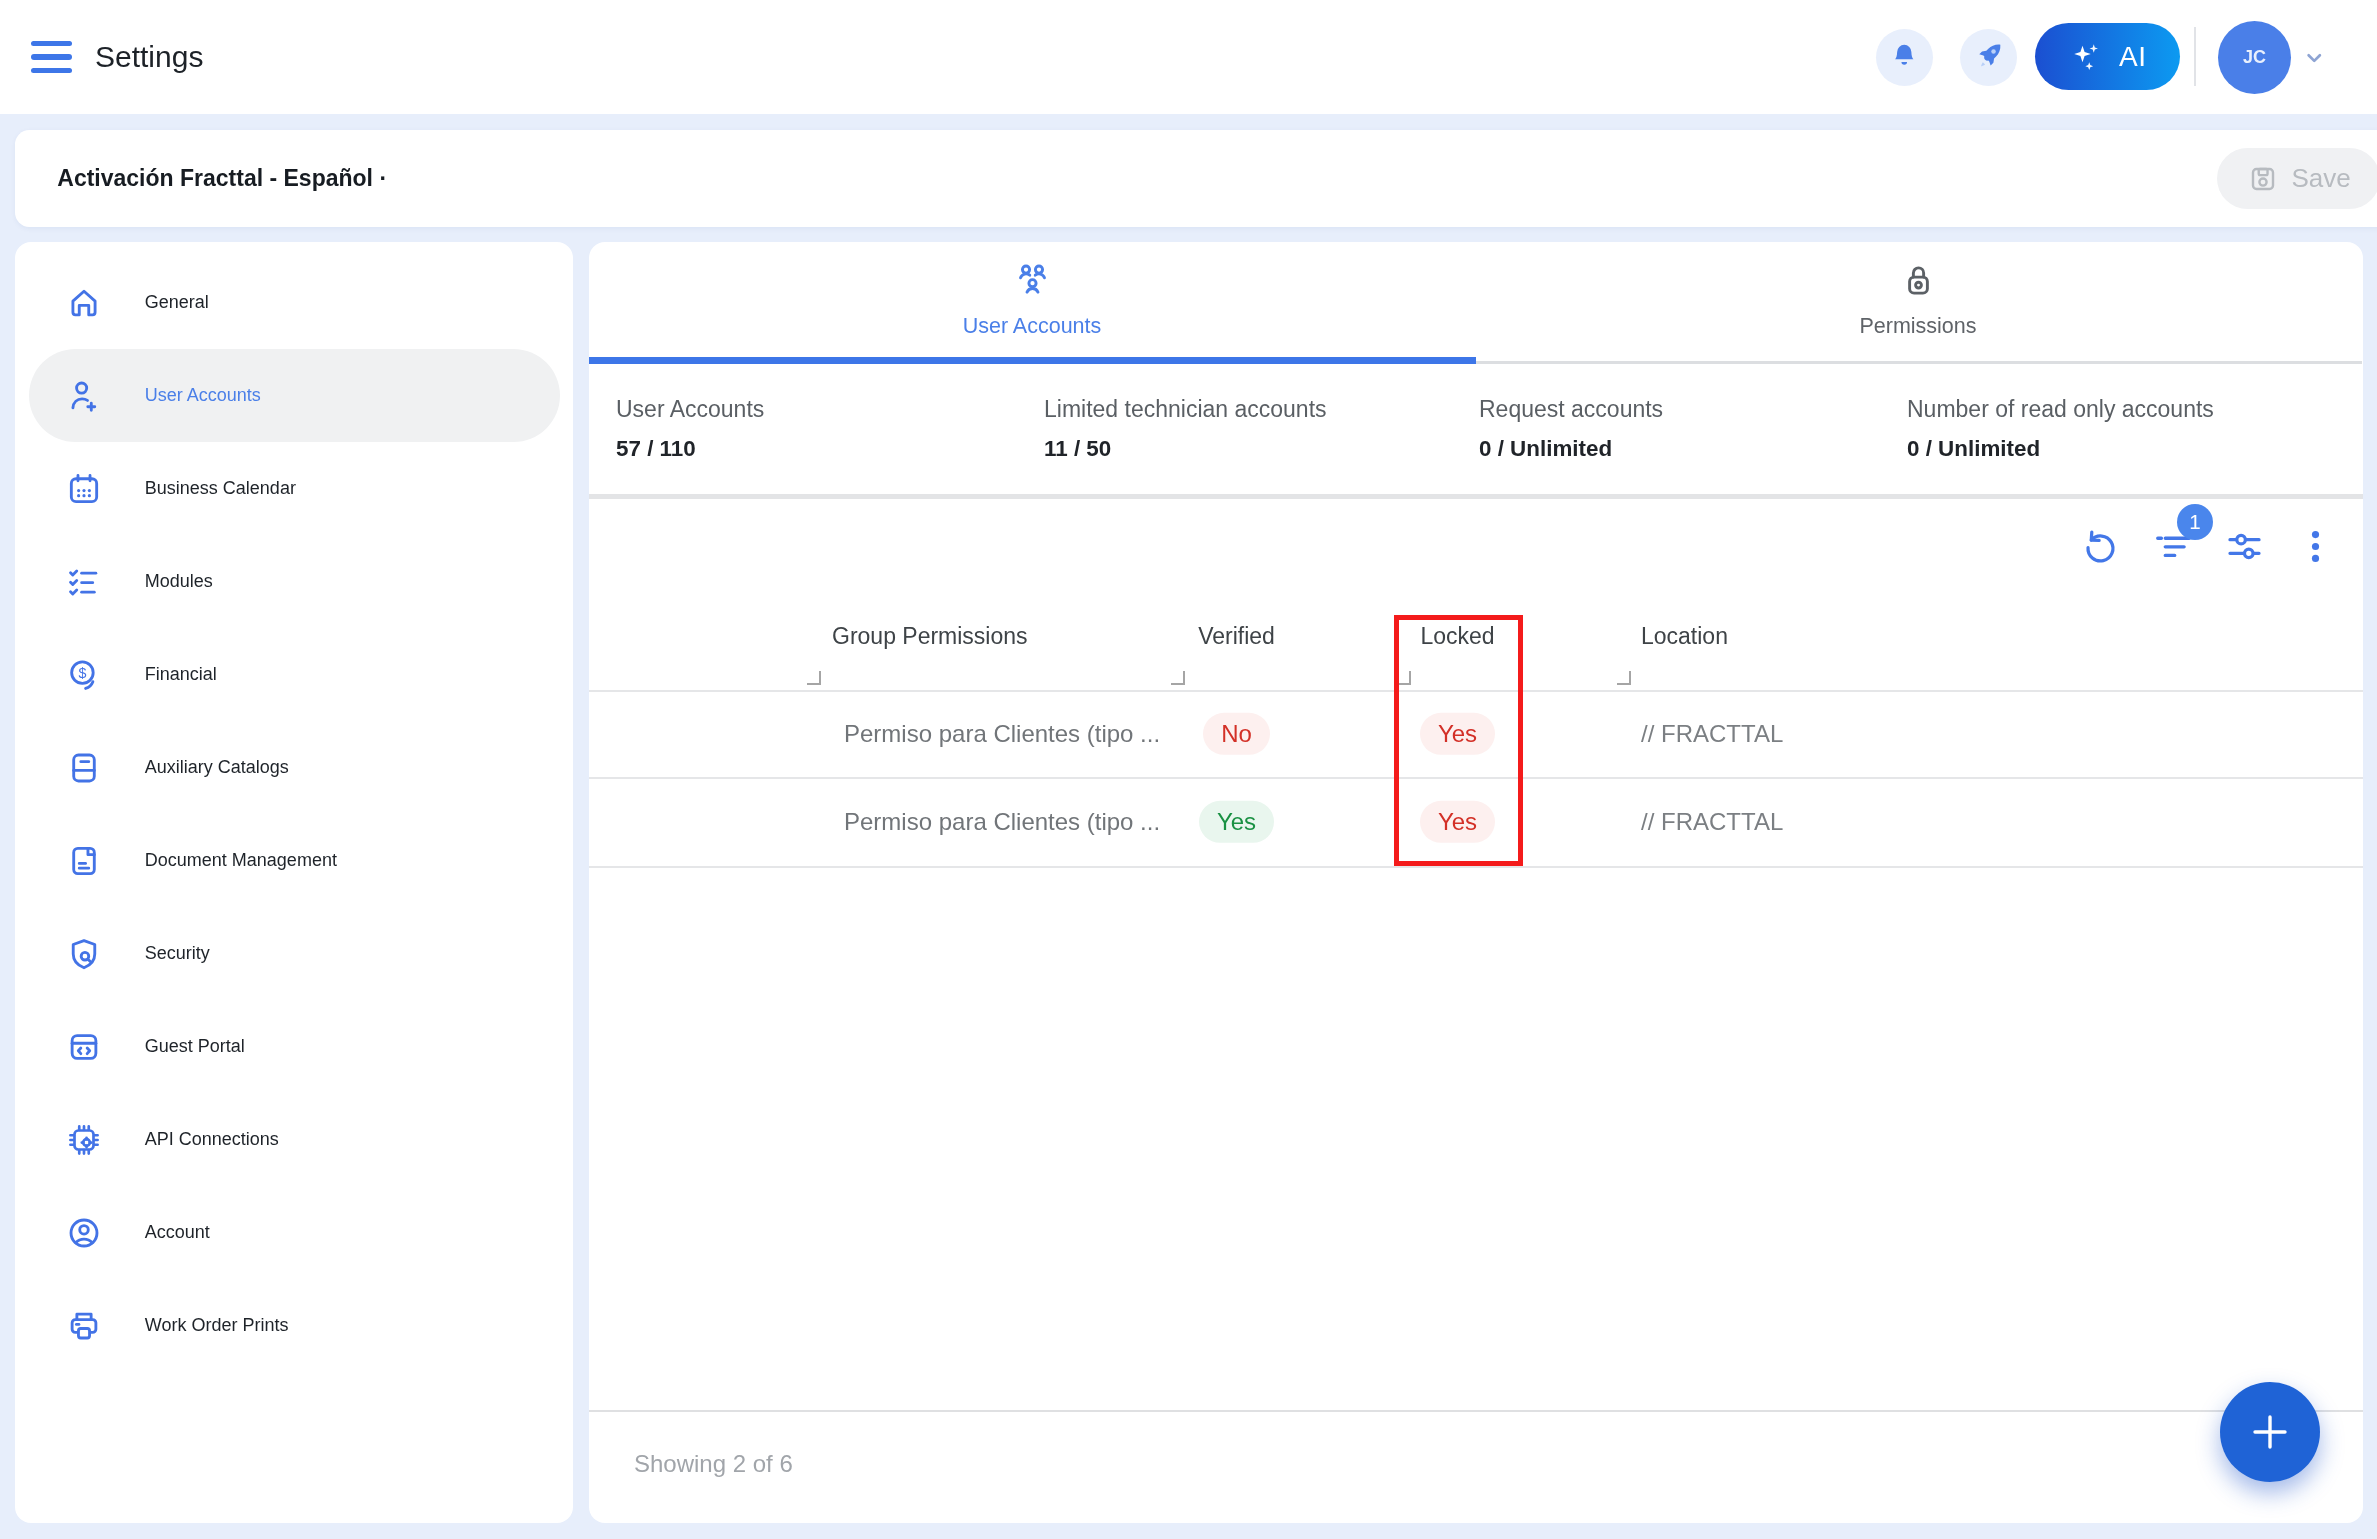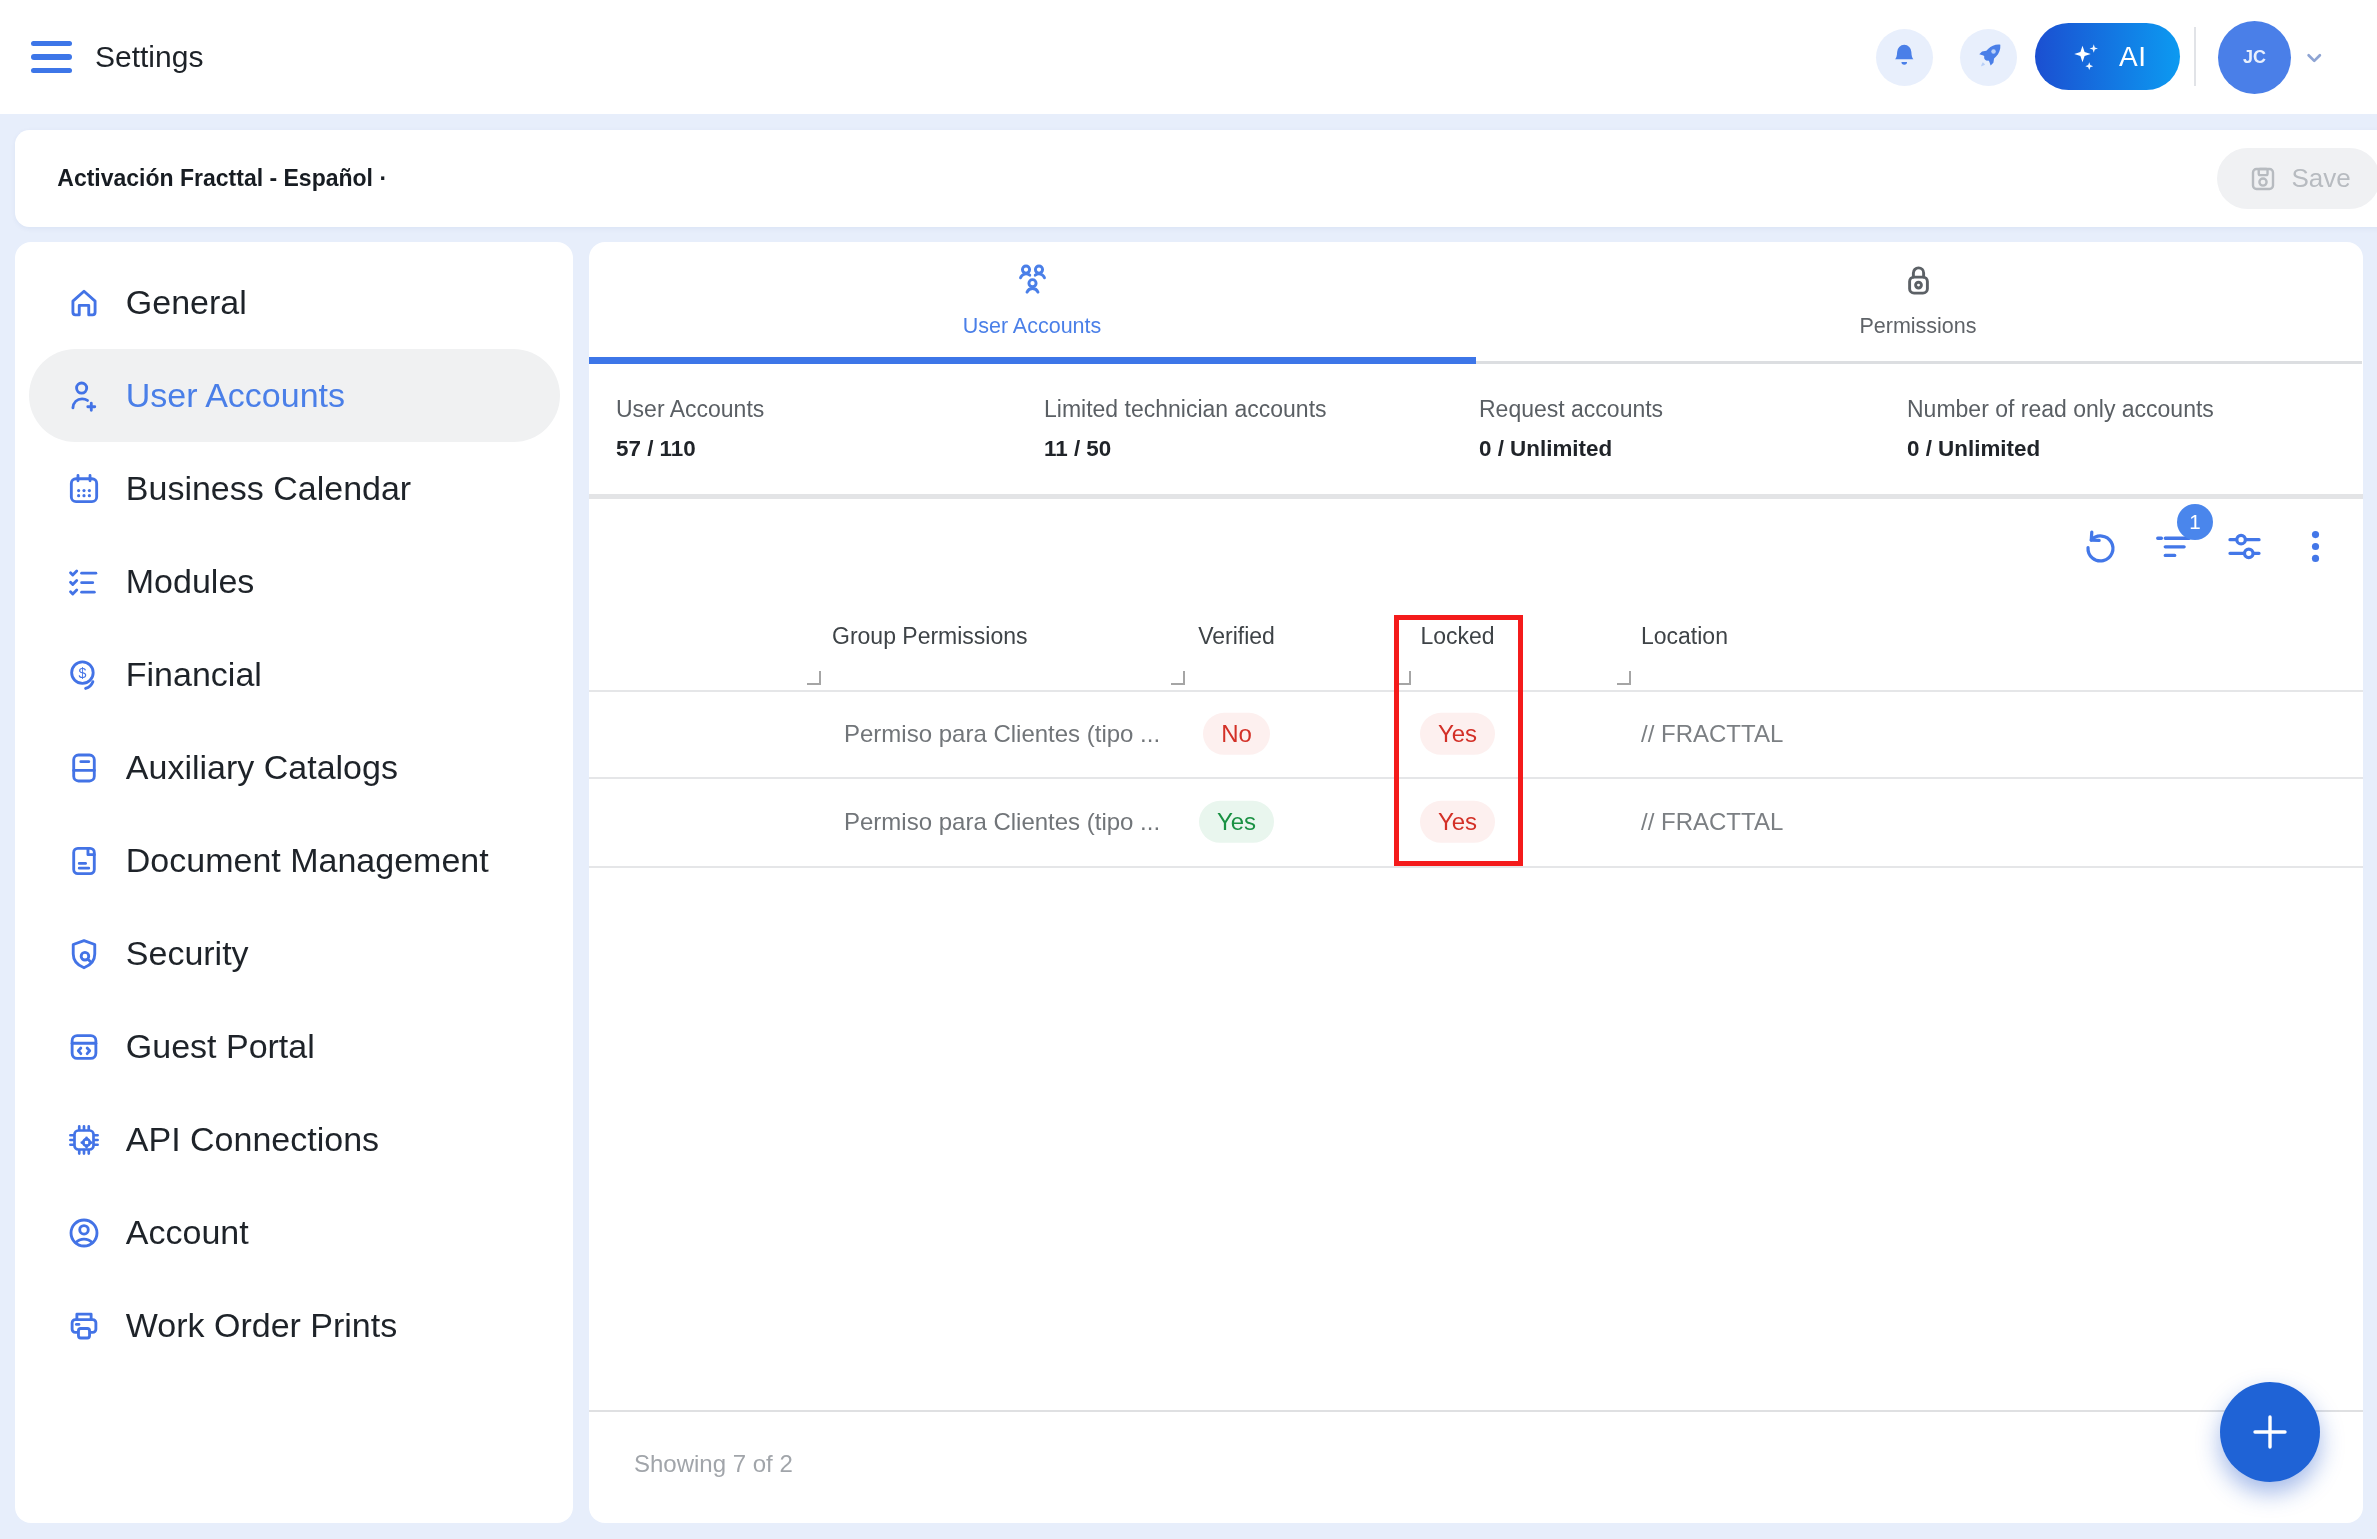--- a/index.html
+++ b/index.html
@@ -22,21 +22,21 @@
   .avatar{left:2218px;top:20.6px;width:73px;height:73px;border-radius:50%;background:#4a7fe8;display:flex;align-items:center;justify-content:center;color:#e9f0fd;font-size:18px;font-weight:600;cursor:pointer;}
   .chev{left:2299px;top:44px;width:32px;height:27px;color:#8ea4d3;cursor:pointer;}
   
   .subcard{left:15.3px;top:130px;width:2347px;height:97px;background:#ffffff;border-radius:14.4px;box-shadow:0 1.8px 5.4px rgba(25,60,130,.05);padding-left:36px;}
   .subtitle{left:42px;top:0;height:97px;display:flex;align-items:center;font-size:23px;font-weight:600;color:#171c22;}
   .save-btn{right:18px;top:18px;width:163px;height:61px;border-radius:36px;background:#f0f1f3;display:flex;align-items:center;justify-content:center;gap:12.6px;color:#b7bbc0;font-size:26px;font-weight:500;cursor:default;}
   
   .sidebar{left:15.3px;top:242px;width:558px;height:1281px;background:#ffffff;border-radius:16px;box-sizing:border-box;padding-top:14.4px;}
   .side-item{height:93px;margin:0 13.5px;border-radius:47px;display:flex;align-items:center;padding-left:36px;gap:23px;cursor:pointer;}
   .side-item svg{width:38px;height:38px;color:#4373e6;flex:0 0 auto;}
-  .side-item .lbl{font-size:34px;color:#1e2329;}
+  .side-item .lbl{font-size:18px;color:#1e2329;margin-left:19px;}
   .side-item.active{background:#f0f1f2;}
   .side-item.active .lbl{color:#4a7fe8;}
   
   .main{left:589px;top:242px;width:1774px;height:1281px;background:#ffffff;border-radius:16px;}
   .tab{top:0;width:886px;height:115px;display:flex;flex-direction:column;align-items:center;justify-content:center;gap:12.6px;cursor:pointer;}
   .tab svg{width:41px;height:41px;}
   .tab .tlbl{font-size:21.5px;}
   .tab.active svg{color:#4a7fe8;} .tab.active .tlbl{color:#4a7fe8;}
   .tab.inactive svg{color:#5c6166;} .tab.inactive .tlbl{color:#5f6368;}
   .tab-underline{left:0;top:115px;width:887px;height:7.2px;background:#3d76e8;}
@@ -351,21 +351,21 @@
         <span class="pill positive">Yes</span>
       </div>
       <div class="abs cell" style="left:801px;width:135px;text-align:center;">
         <span class="pill negative">Yes</span>
       </div>
       <div class="abs cell loc" style="left:1052px;">// FRACTTAL</div>
     </div>
     <div class="abs hline" style="top:624px;"></div>
 
     <div class="abs hline" style="top:1168px;background:#dfe0e2;"></div>
-    <div class="abs footer-text">Showing 7 of 2</div>
+    <div class="abs footer-text">Showing 2 of 6</div>
   </div>
 
   <div class="abs red-box"></div>
 
   <div class="abs fab">
     <span style="display:flex;">
       <svg width="48" height="48" viewBox="0 0 24 24" fill="none" stroke="#ffffff" stroke-width="1.7" stroke-linecap="round">
           <path d="M12 4.5v15M4.5 12h15"></path>
         </svg>
     </span>

